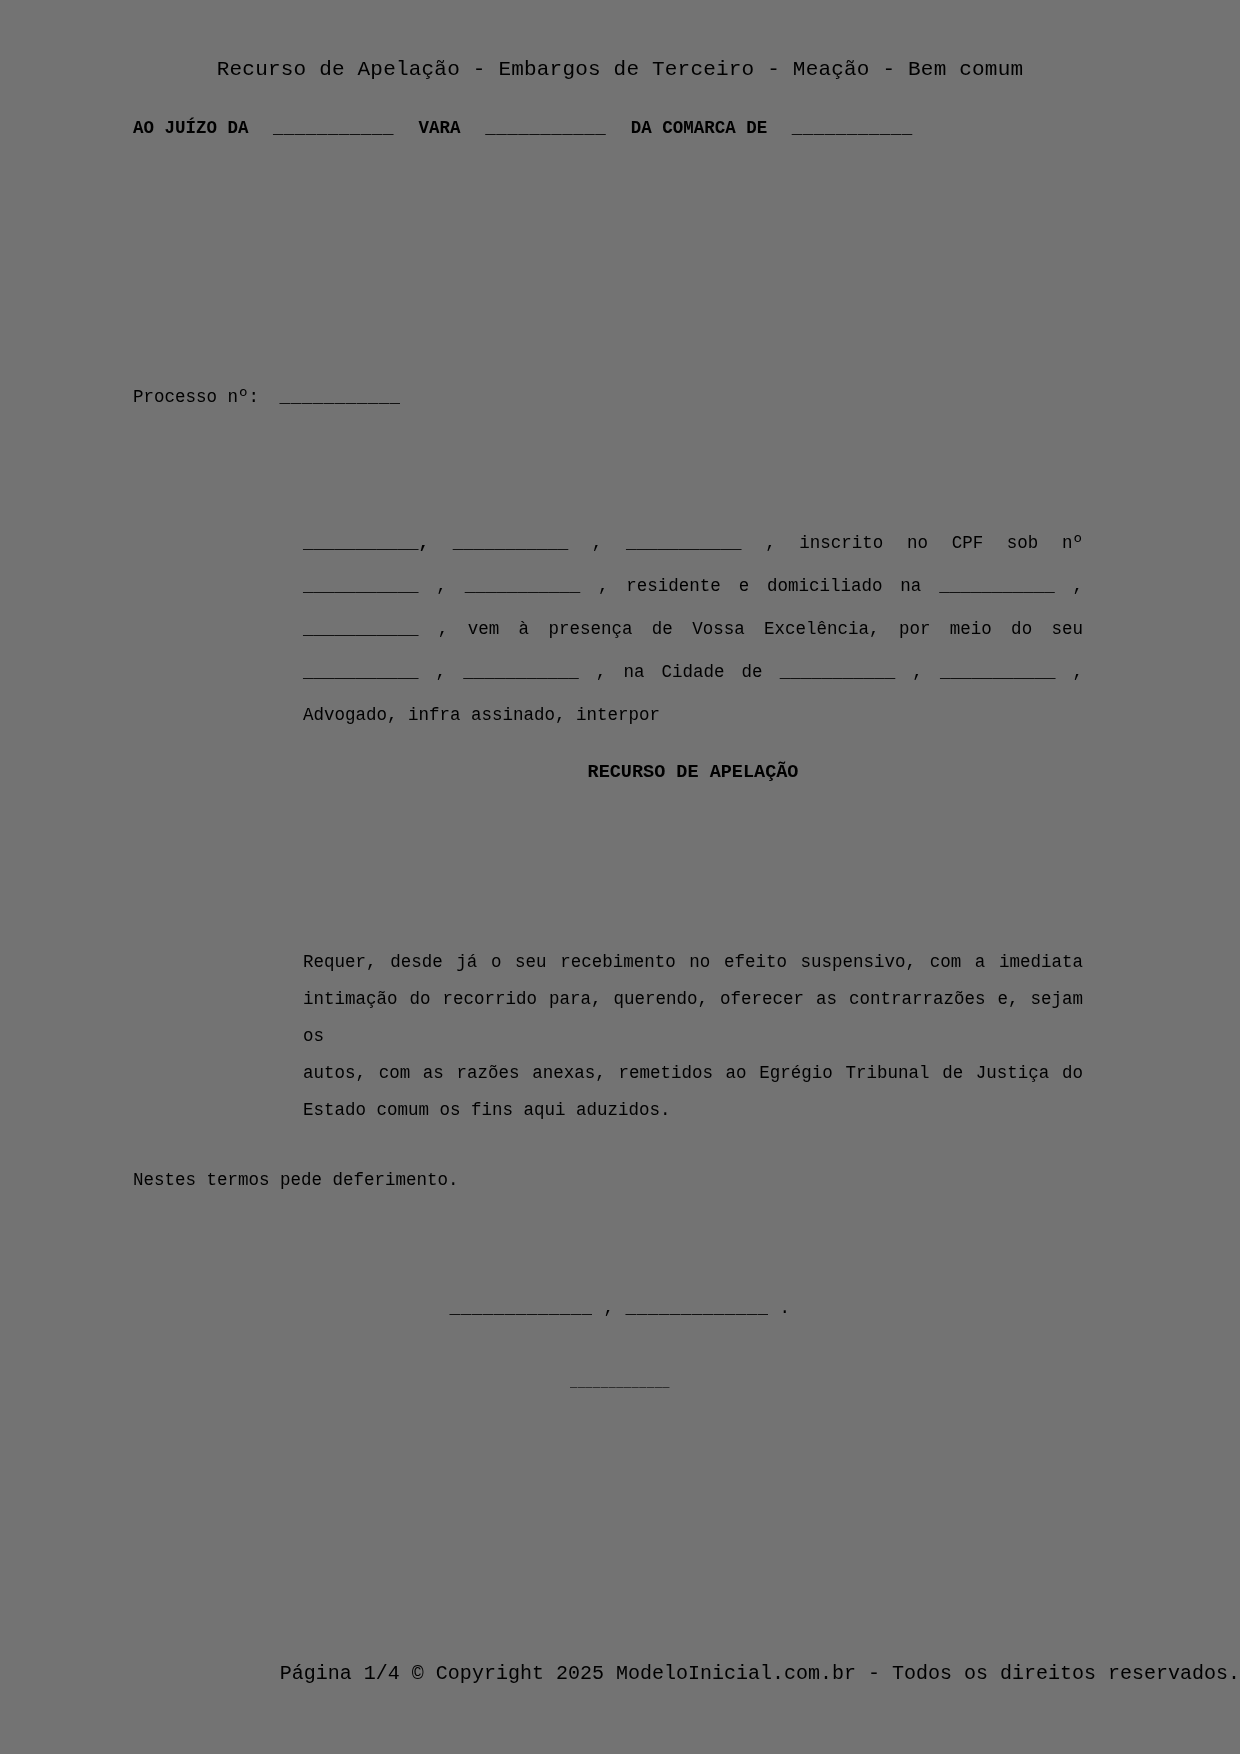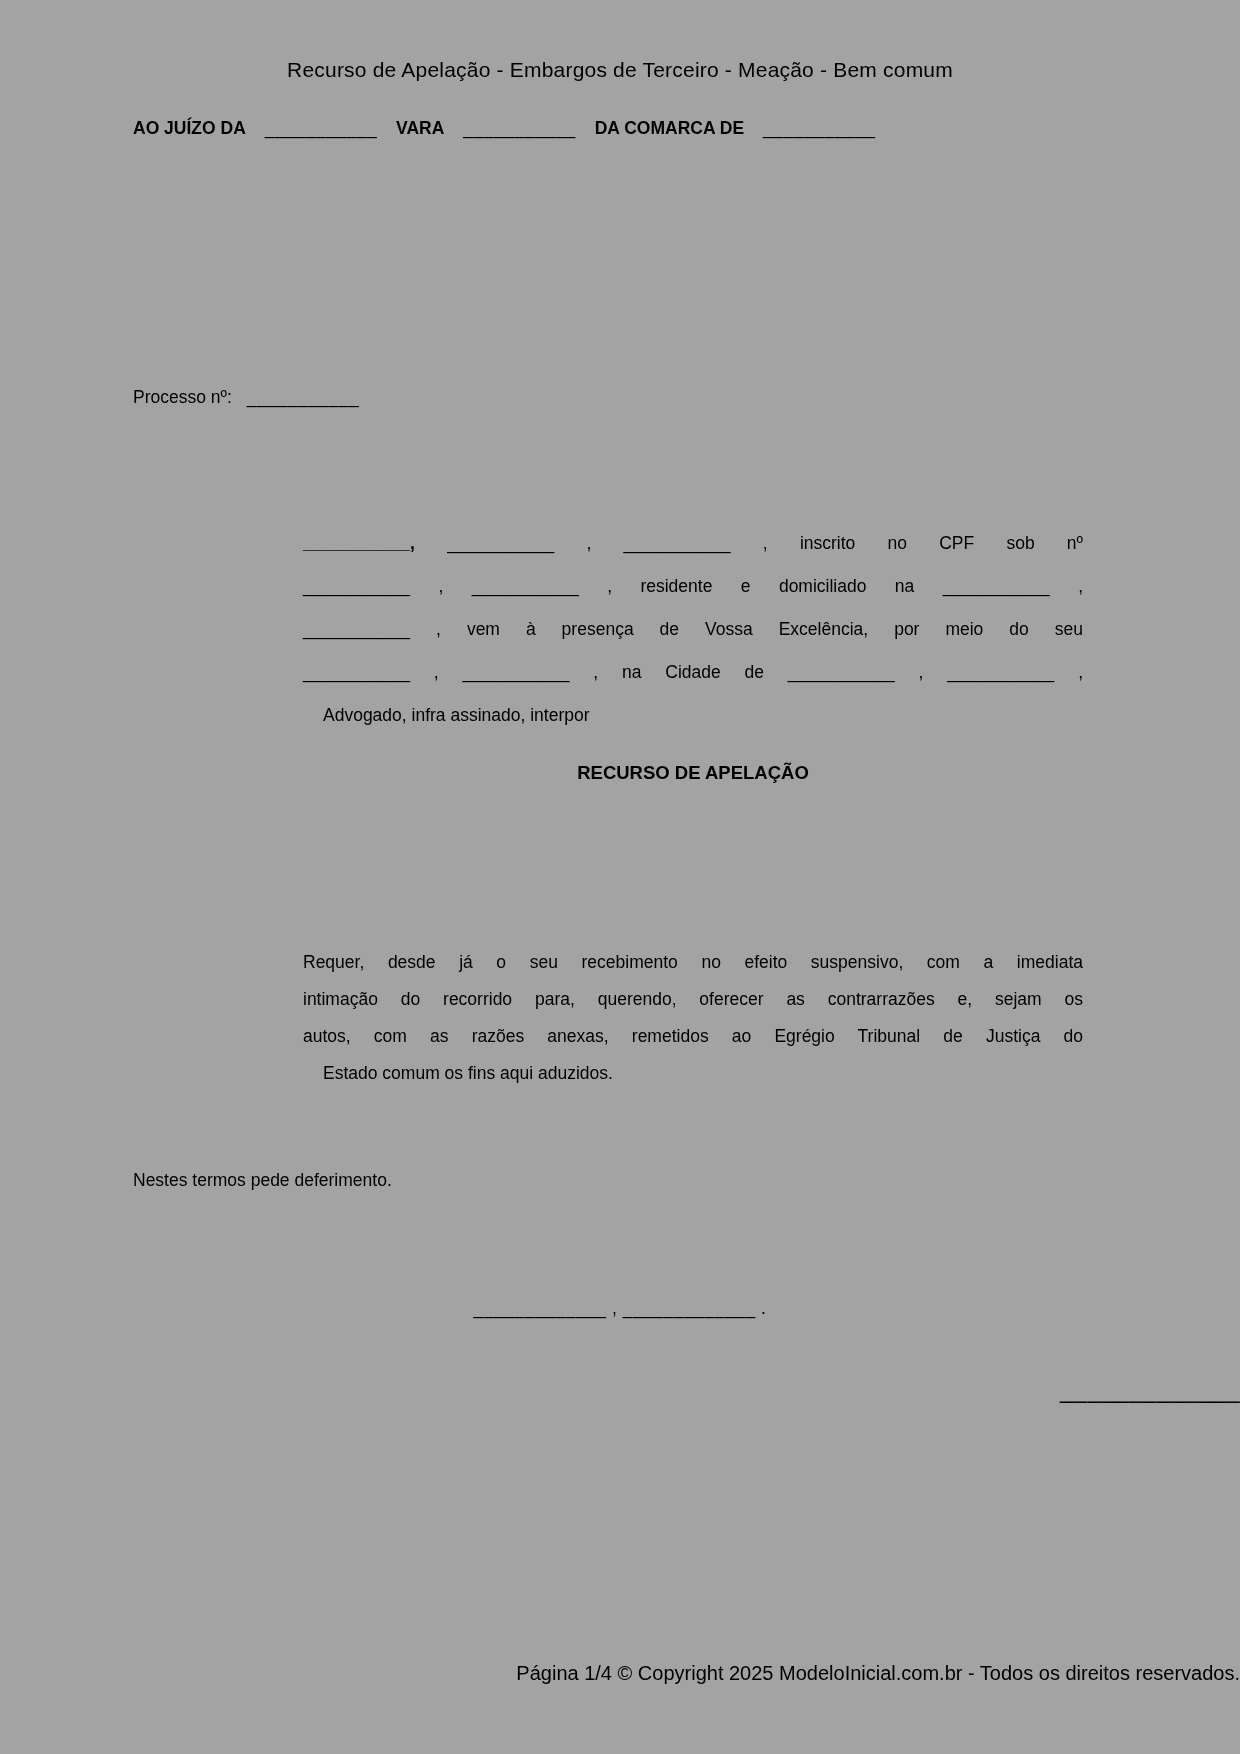--- a/index.html
+++ b/index.html
@@ -5,23 +5,23 @@
 <style>
   html, body {
     margin: 0;
     padding: 0;
     background: #ffffff;
   }
   .page {
     position: relative;
     width: 1240px;
     height: 1754px;
-    background: #a3a3a3;
+    background: #737373;
     color: #000000;
-    font-family: Liberation Sans, sans-serif;
+    font-family: Liberation Mono, monospace;
     font-size: 17px;
     overflow: hidden;
   }
   .doc-title {
     position: absolute;
     top: 58px;
     left: 0;
     right: 0;
     text-align: center;
     font-size: 21px;
@@ -57,21 +57,20 @@
     line-height: 43px;
     font-size: 17.5px;
   }
   .jline {
     text-align: justify;
     text-align-last: justify;
   }
   .lline {
     text-align: left;
     text-align-last: left;
-    margin-left: 20px;
   }
   .bold { font-weight: 700; }
   .appeal-heading {
     position: absolute;
     top: 762px;
     left: 303px;
     width: 780px;
     text-align: center;
     font-weight: 700;
     font-size: 18.5px;
@@ -105,22 +104,22 @@
     right: 0;
     text-align: center;
     font-size: 17.5px;
     letter-spacing: 0.5px;
   }
   .signature-line {
     position: absolute;
     top: 1376px;
     left: 0;
     right: 0;
-    text-align: right;
-    font-size: 24px;
+    text-align: center;
+    font-size: 12px;
     letter-spacing: 0.5px;
   }
   .page-footer {
     position: absolute;
     top: 1662px;
     left: 0;
     right: 0;
     text-align: right;
     font-size: 20px;
   }

